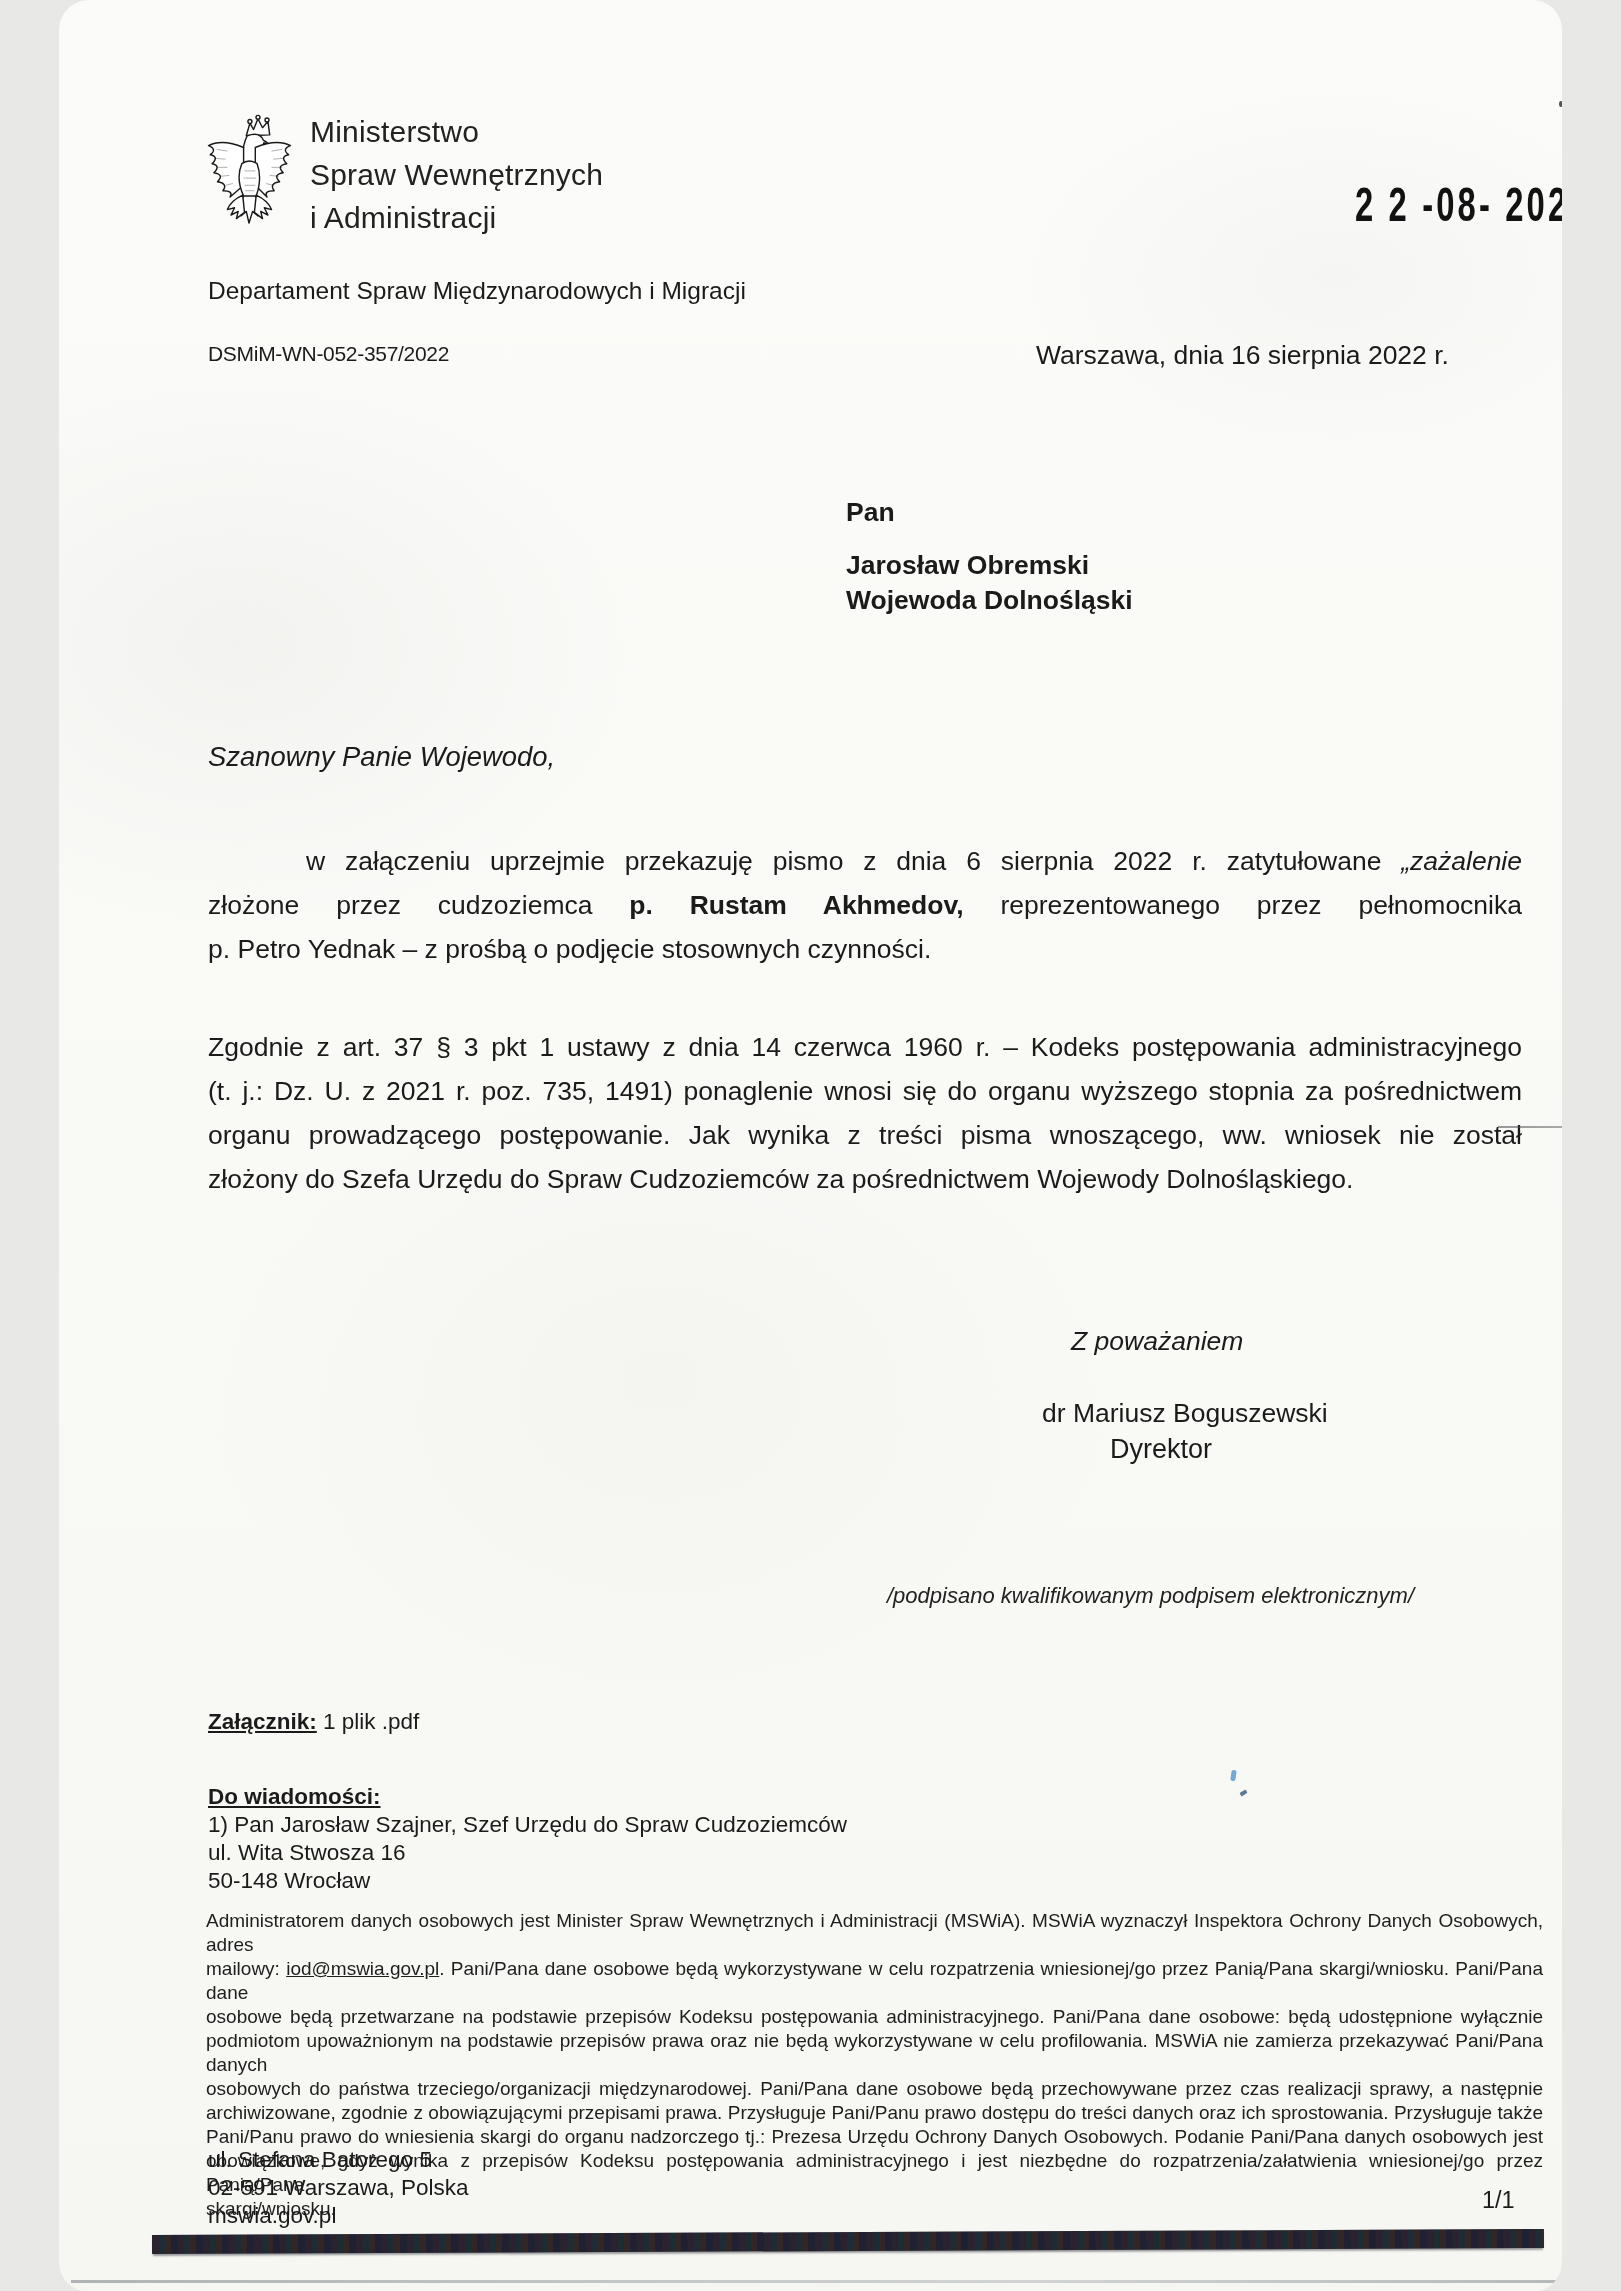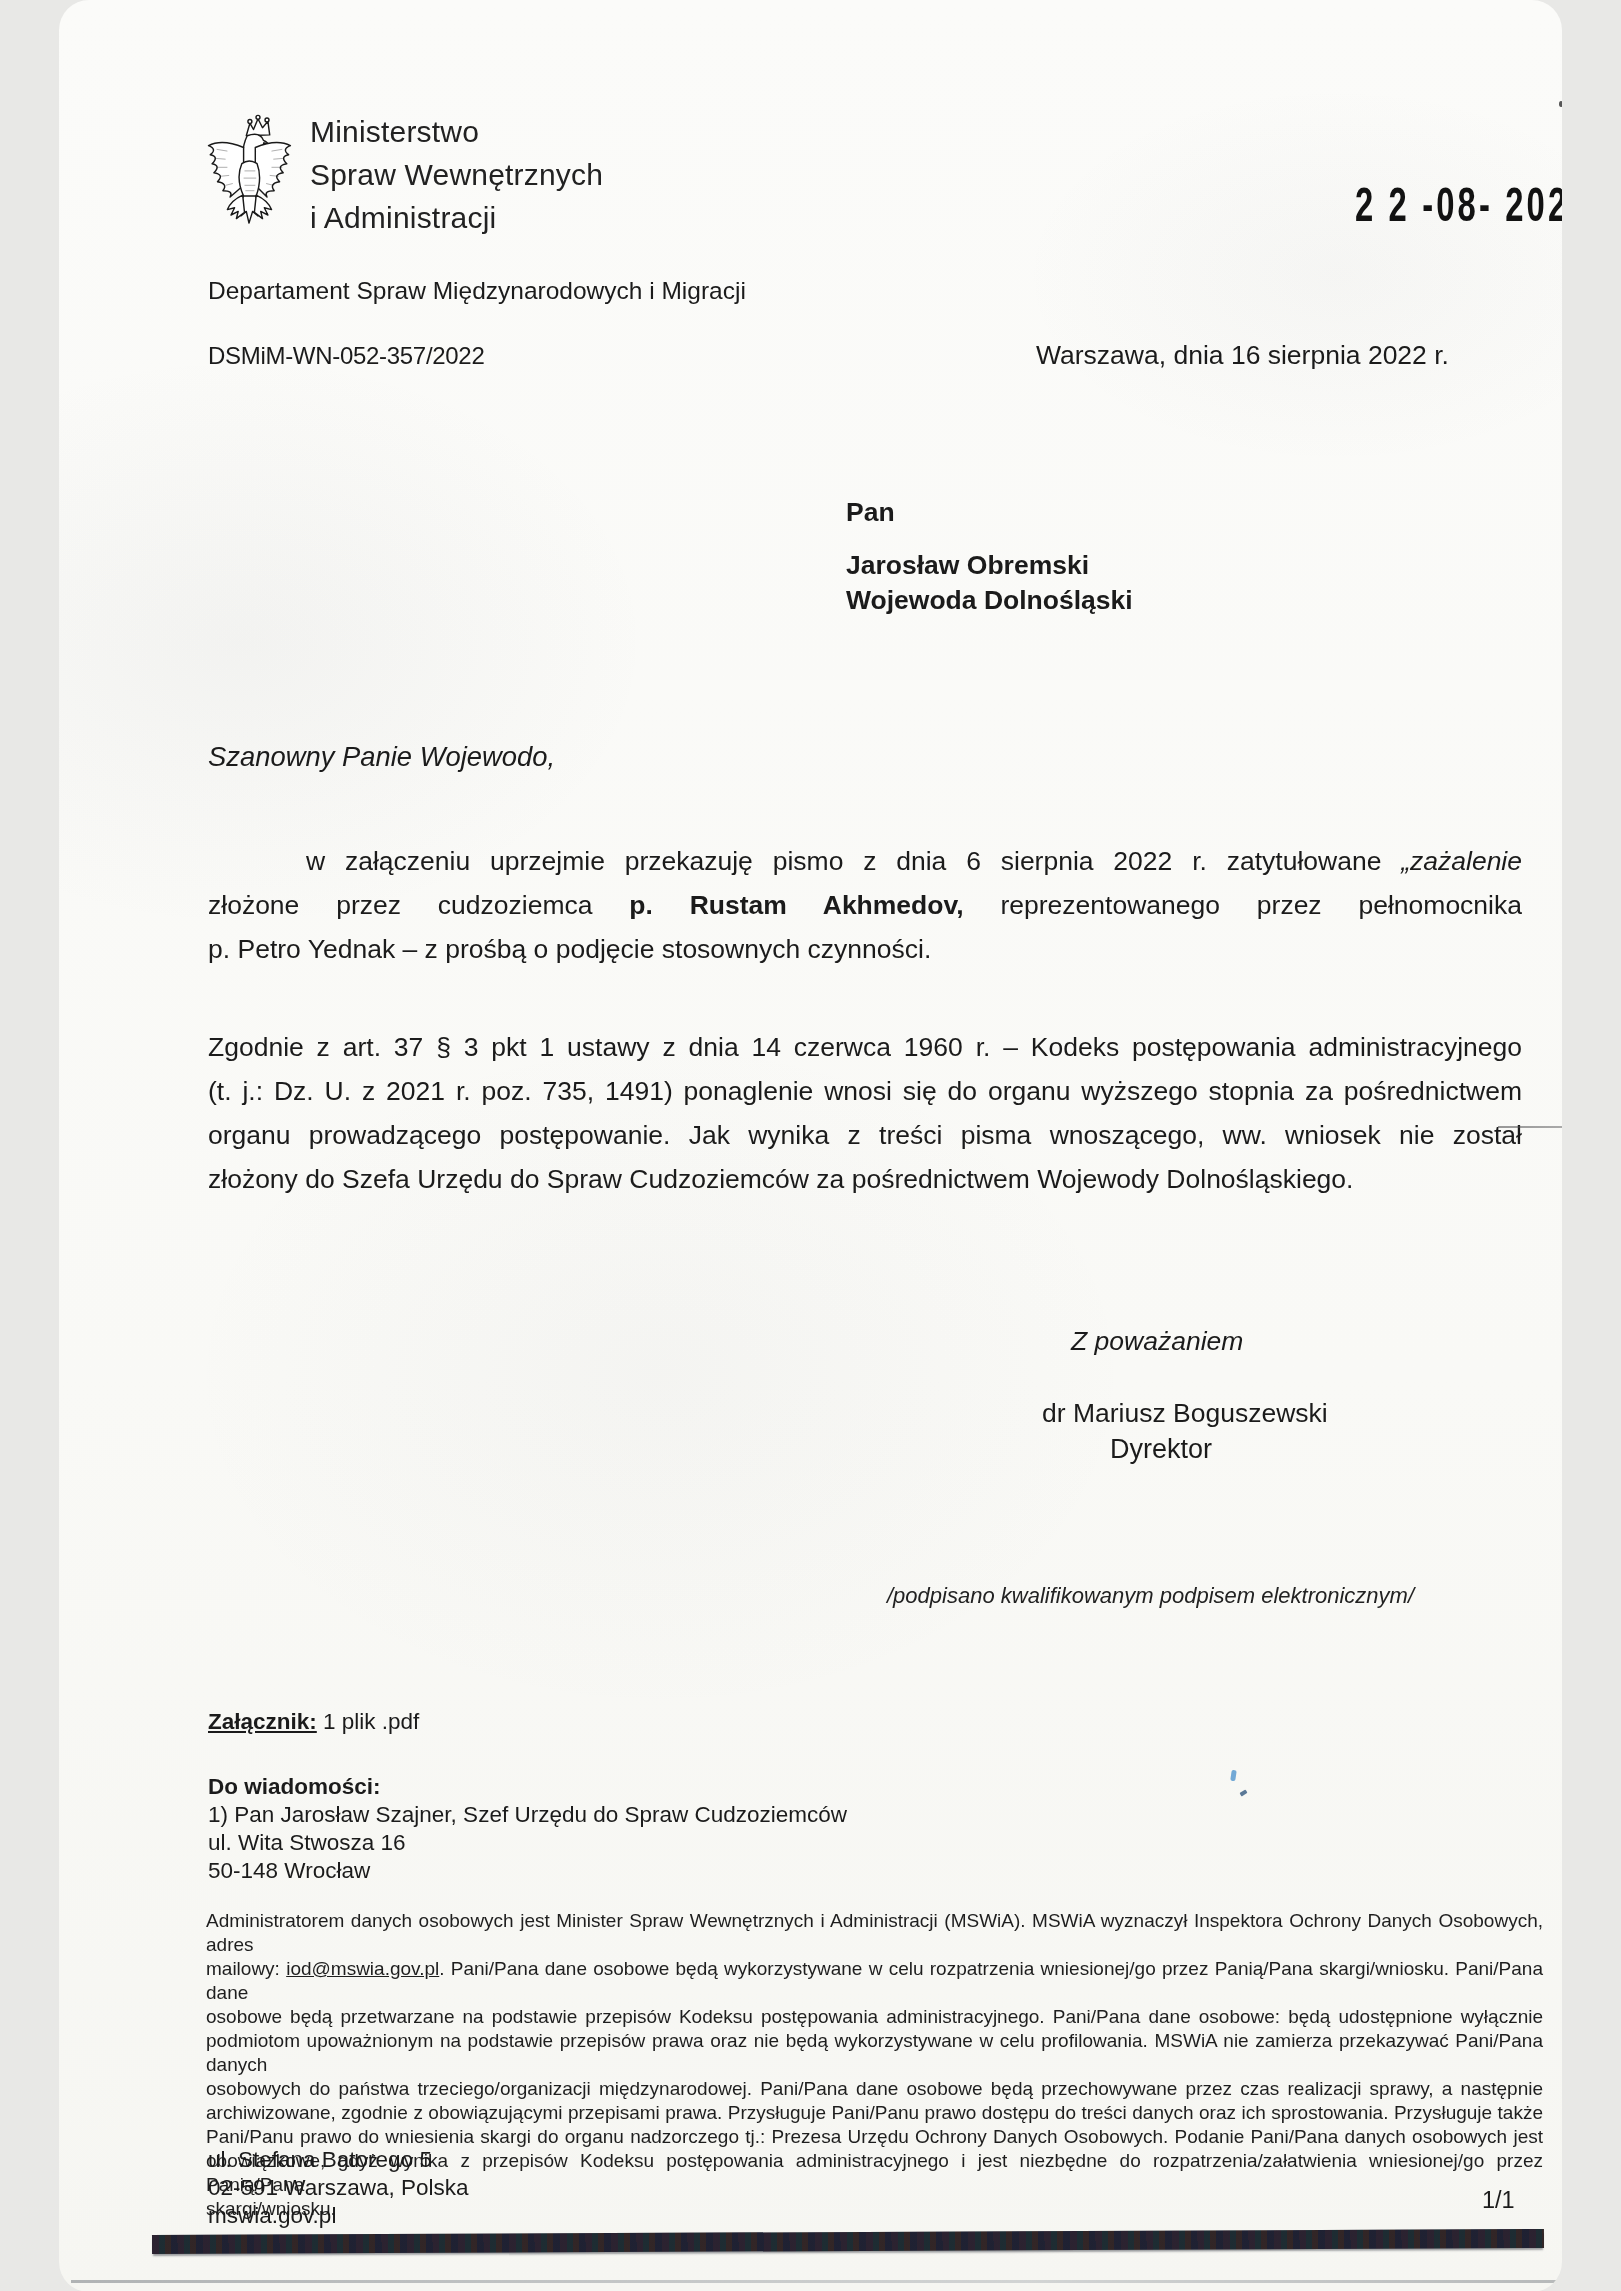--- a/index.html
+++ b/index.html
@@ -22,21 +22,21 @@
   
   .eagle{left:145px;top:108px;width:90px;height:133px;}
   .ministry{left:251px;top:110px;font-size:30px;line-height:43px;color:#222;letter-spacing:0.2px;}
   .stamp{
     left:1296px;top:178px;
     font-size:41px;font-weight:bold;letter-spacing:3.9px;color:#121212;
     transform:scale(.8,1.15);transform-origin:left top;
     font-family:"Liberation Sans",sans-serif;white-space:nowrap;
   }
   .department{left:149px;top:277px;font-size:24.5px;}
-  .reference{left:149px;top:342px;font-size:24px;letter-spacing:-0.3px;}
+  .reference{left:149px;top:342px;font-size:21px;letter-spacing:-0.3px;}
   .place-date{left:977px;top:340px;font-size:26.5px;}
 
   
   .recipient{left:787px;top:495px;font-size:26.5px;font-weight:bold;line-height:35px;}
   .recipient .name{margin-top:17.6px;}
 
   .greeting{left:149px;top:741px;font-size:27.4px;font-style:italic;}
 
   
   .para{left:149px;width:1314px;font-size:26.5px;line-height:44px;}
@@ -51,21 +51,21 @@
 
   
   .valediction{left:1012px;top:1326px;font-size:26.5px;font-style:italic;}
   .signer-name{left:983px;top:1398px;font-size:26.5px;}
   .signer-title{left:1051px;top:1434px;font-size:27px;}
   .esig{left:828px;top:1583px;font-size:22px;font-style:italic;color:#222;}
 
   
   .attachment{left:149px;top:1709px;font-size:22.5px;}
   .cc{left:149px;top:1773px;font-size:22.5px;line-height:28px;}
-  .cc .head{font-weight:bold;}
+  .cc .head{font-weight:bold;text-decoration:underline;margin-top:10px;}
 
   
   .privacy{left:147px;top:1909px;width:1337px;font-size:19px;line-height:24px;color:#1e1e1e;}
 
   
   .footer-address{left:149px;top:2146px;font-size:22.5px;line-height:28px;}
   .page-number{left:1423px;top:2187px;font-size:23.5px;}
 
   
   .crease{left:1439px;top:1126px;width:182px;height:2px;background:linear-gradient(90deg,rgba(70,70,72,.55),rgba(120,120,122,.35));}

